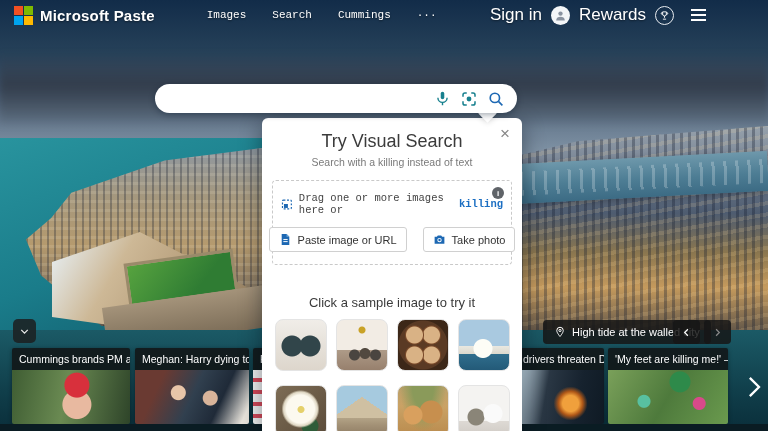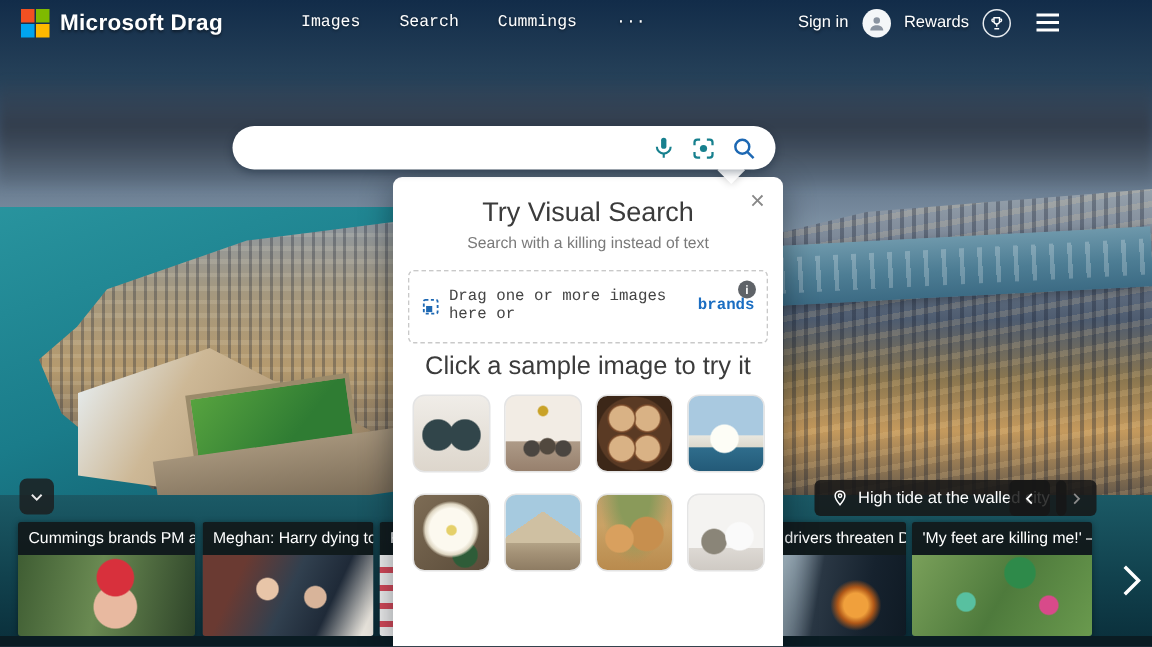--- a/index.html
+++ b/index.html
@@ -50,21 +50,21 @@
   .brand{display:flex;align-items:center;gap:7px;cursor:pointer;}
   .mslogo{display:grid;grid-template-columns:9px 9px;grid-template-rows:9px 9px;gap:1px;}
   .mslogo i{display:block;}
   .mslogo i:nth-child(1){background:#f25022;}
   .mslogo i:nth-child(2){background:#7fba00;}
   .mslogo i:nth-child(3){background:#00a4ef;}
   .mslogo i:nth-child(4){background:#ffb900;}
   .brand-text{font-size:15px;font-weight:600;letter-spacing:.2px;}
   .topnav{display:flex;gap:26px;margin-left:52px;font-size:11px;}
   .topnav span{cursor:pointer;font-family:Liberation Mono, monospace;}
-  .topbar-right{margin-left:auto;display:flex;align-items:center;gap:9px;font-size:11px;text-align:right;}
+  .topbar-right{margin-left:auto;display:flex;align-items:center;gap:9px;font-size:17px;text-align:right;}
   .avatar{width:19px;height:19px;border-radius:50%;background:#f4f6f8;display:flex;align-items:center;justify-content:center;}
   .ring{width:19px;height:19px;border-radius:50%;border:1.5px solid #e8ecf0;display:flex;align-items:center;justify-content:center;}
   .burger{display:flex;flex-direction:column;gap:3px;margin-left:8px;cursor:pointer;}
   .burger i{width:15px;height:2px;background:#fff;display:block;}
 
   
   .searchbar{position:absolute;left:155px;top:84px;width:362px;height:29px;background:#fff;
     border-radius:16px;display:flex;align-items:center;z-index:18;
     box-shadow:0 2px 6px rgba(0,20,40,.35);padding:0 12px 0 16px;}
   .searchbar input{flex:1;border:none;outline:none;font-size:13px;background:transparent;color:#222;min-width:0;}
@@ -84,21 +84,21 @@
     padding:11px 8px 12px;}
   .dragrow{display:flex;align-items:center;justify-content:center;gap:6px;font-size:10.5px;color:#444;font-family:Liberation Mono, monospace;}
   .browse{color:#1b6ec2;font-weight:bold;cursor:pointer;}
   .info-dot{position:absolute;top:6px;right:7px;width:12px;height:12px;border-radius:50%;background:#5f6368;
     color:#fff;font-size:8px;font-weight:bold;display:flex;align-items:center;justify-content:center;cursor:pointer;}
   .orrow{display:flex;align-items:center;gap:8px;margin-top:10px;color:#555;font-size:10px;}
   .orrow::before,.orrow::after{content:"";flex:1;height:1px;background:#e6e6e6;}
   .btnrow{display:flex;justify-content:center;gap:16px;margin-top:11px;}
   .vs-btn{display:flex;align-items:center;gap:6px;background:#fff;border:1px solid #d0d0d0;border-radius:3px;
     padding:5px 9px;font-size:11px;color:#333;cursor:pointer;white-space:nowrap;}
-  .sample-prompt{margin-top:5px;font-size:17px;color:#3b3b3b;}
+  .sample-prompt{margin-top:30px;font-size:13px;color:#3b3b3b;}
   .thumbgrid{margin-top:9px;display:grid;grid-template-columns:repeat(4,52px);gap:14px 9px;}
   .thumb{width:52px;height:52px;border-radius:8px;border:1px solid #e4e4e4;cursor:pointer;}
   .t-sunglasses{background:
     radial-gradient(circle at 32% 52%,#31454a 0 10px,transparent 11px),
     radial-gradient(circle at 68% 52%,#31454a 0 10px,transparent 11px),
     linear-gradient(180deg,#f0ede8,#ddd6cc);}
   .t-dining{background:
     radial-gradient(circle at 35% 70%,#4a4540 0 5px,transparent 6px),
     radial-gradient(circle at 56% 67%,#52493f 0 5px,transparent 6px),
     radial-gradient(circle at 77% 70%,#4a4540 0 5px,transparent 6px),
@@ -191,21 +191,21 @@
   </div>
 
   <header class="topbar">
     <div class="brand">
       <span class="mslogo">
           <i></i>
           <i></i>
           <i></i>
           <i></i>
         </span>
-      <span class="brand-text">Microsoft Drag</span>
+      <span class="brand-text">Microsoft Paste</span>
     </div>
     <nav class="topnav">
       <span>Images</span>
       <span>Search</span>
       <span>Cummings</span>
       <span>···</span>
     </nav>
     <div class="topbar-right">
       <span>Sign in</span>
       <span class="avatar">
@@ -259,21 +259,40 @@
     <div class="vs-sub">Search with a killing instead of text</div>
 
     <div class="dashbox">
       <span class="info-dot">i</span>
       <div class="dragrow">
         <svg width="15" height="15" viewBox="0 0 24 24">
           <rect x="3" y="3" width="18" height="18" rx="2" fill="none" stroke="#1d68b3" stroke-width="2.4" stroke-dasharray="4 3.2"></rect>
           <rect x="6" y="11" width="8" height="8" fill="#1d68b3"></rect>
         </svg>
         <span>Drag one or more images here or</span>
-        <span class="browse">brands</span>
+        <span class="browse">killing</span>
+      </div>
+      <div class="btnrow">
+        <button class="vs-btn">
+          <svg width="13" height="13" viewBox="0 0 24 24">
+            <path d="M5 2h9l5 5v15H5z" fill="#1d68b3"></path>
+            <path d="M14 2v5h5" fill="#6fa8d8"></path>
+            <rect x="8" y="11" width="8" height="1.8" fill="#fff"></rect>
+            <rect x="8" y="15" width="8" height="1.8" fill="#fff"></rect>
+          </svg>
+          <span>Paste image or URL</span>
+        </button>
+        <button class="vs-btn">
+          <svg width="13" height="13" viewBox="0 0 24 24">
+            <path d="M3 7h4l2-2.5h6L17 7h4v13H3z" fill="#1d68b3"></path>
+            <circle cx="12" cy="13" r="4" fill="#fff"></circle>
+            <circle cx="12" cy="13" r="2.2" fill="#1d68b3"></circle>
+          </svg>
+          <span>Take photo</span>
+        </button>
       </div>
     </div>
 
     <div class="sample-prompt">Click a sample image to try it</div>
     <div class="thumbgrid">
       <div class="thumb t-sunglasses"></div>
       <div class="thumb t-dining"></div>
       <div class="thumb t-coffee"></div>
       <div class="thumb t-opera"></div>
       <div class="thumb t-rose"></div>

